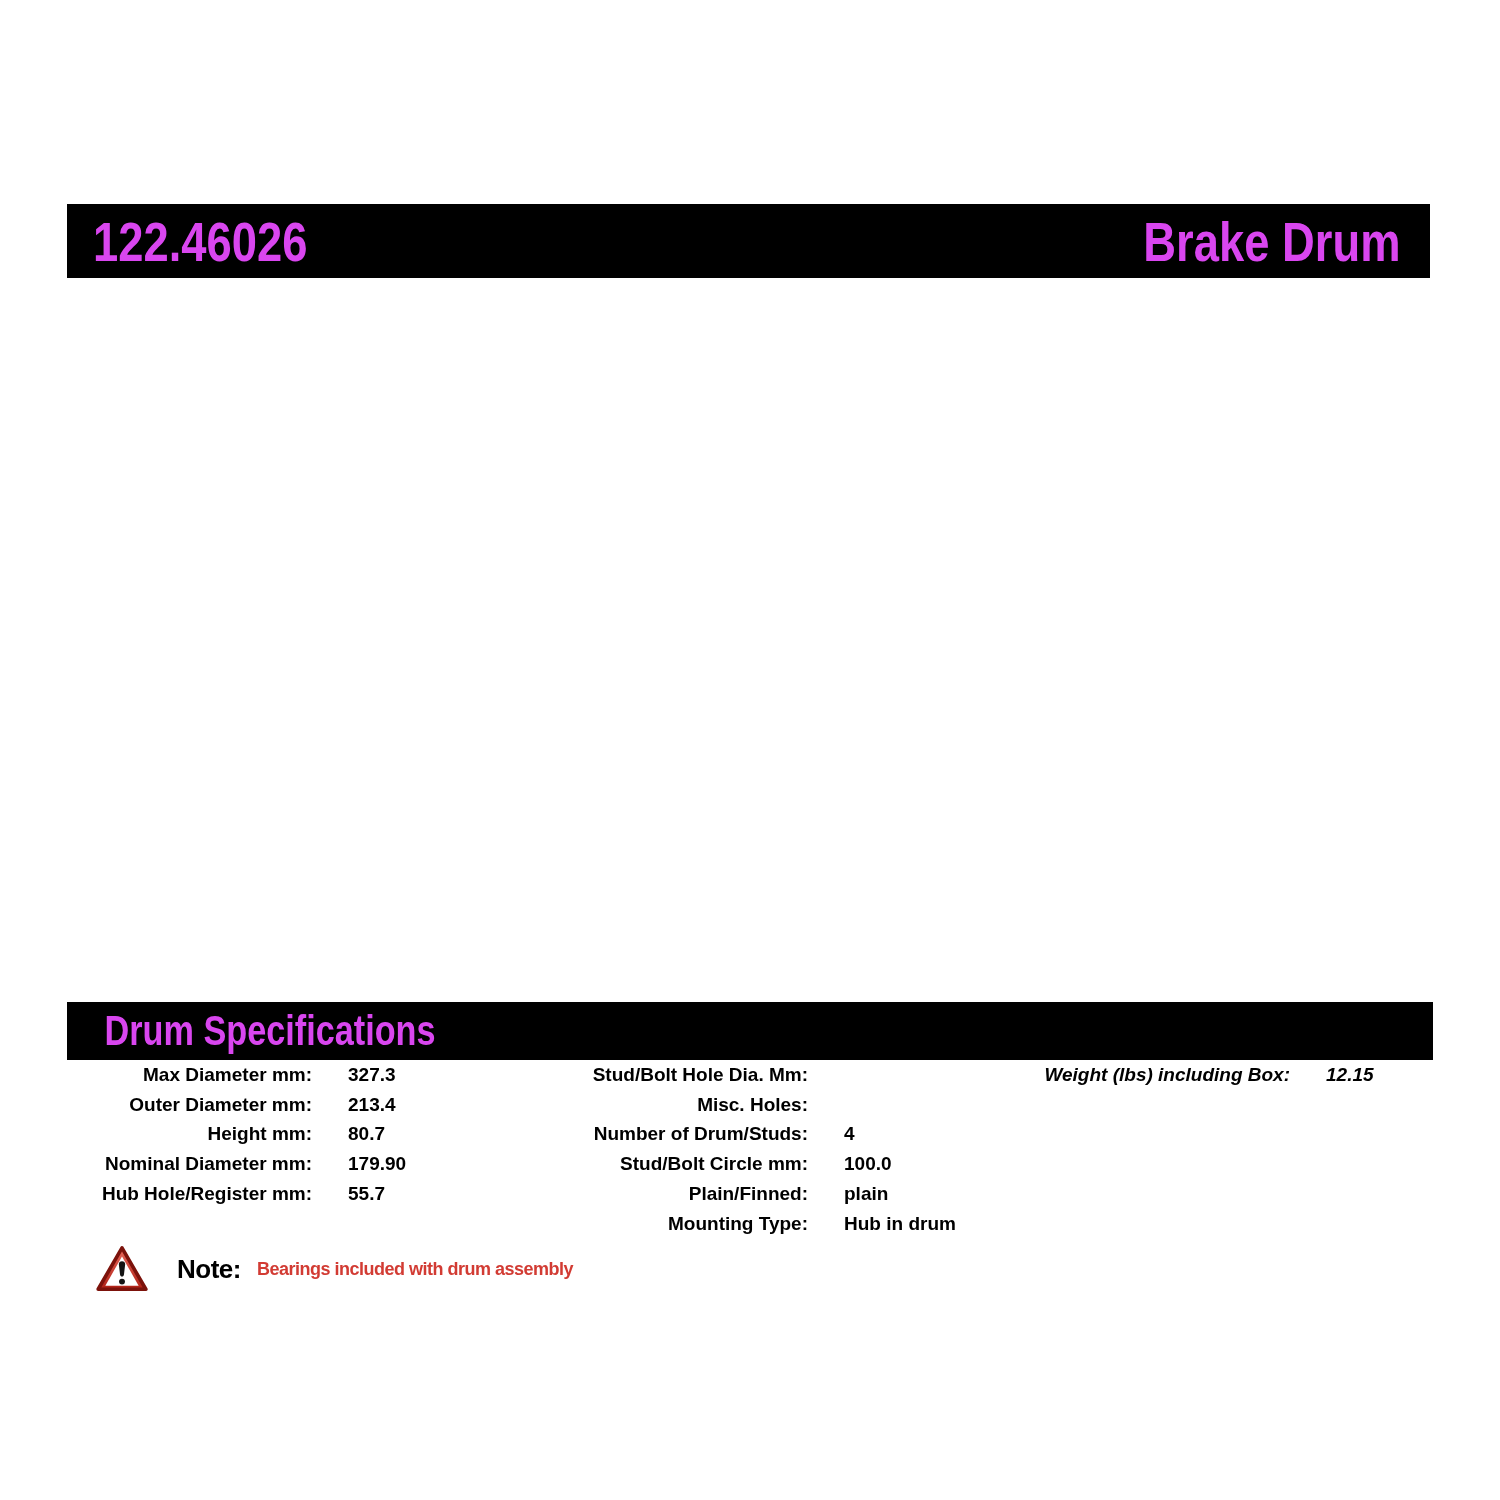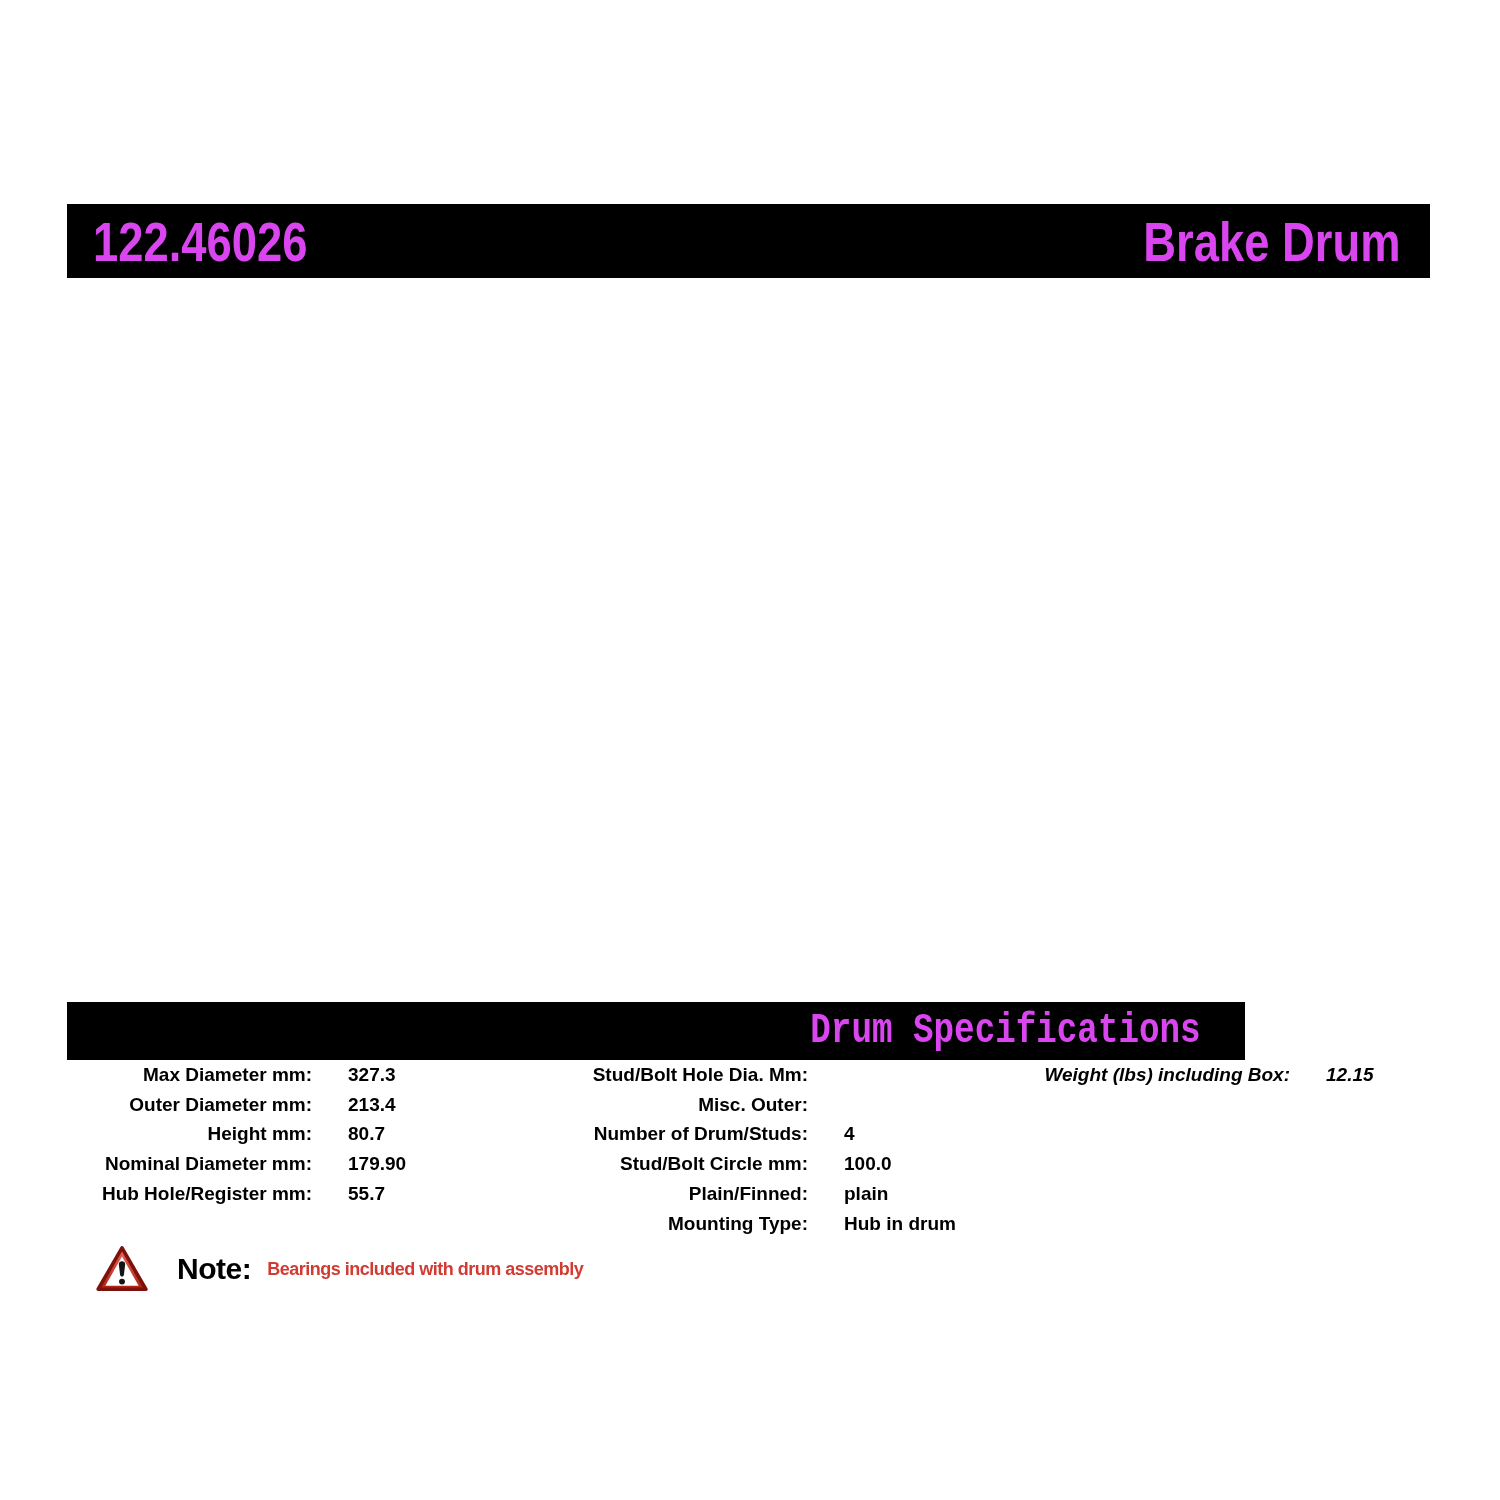--- a/index.html
+++ b/index.html
@@ -22,44 +22,43 @@
   }
   .product-name {
     font-size:56px; font-weight:bold; white-space:nowrap;
     transform:scaleX(0.81); transform-origin:right center;
   }
   .product-image-area {
     position:absolute; left:67px; top:278px; width:1366px; height:724px;
     background:#fff;
   }
   .specs-title-bar {
-    left:67px; top:1002px; width:1178px; height:58px;
-    justify-content:flex-end;
-    font-family:Liberation Mono, monospace;
+    left:67px; top:1002px; width:1366px; height:58px;
+    justify-content:flex-start;
   }
   .specs-title {
     font-size:42px; font-weight:bold; white-space:nowrap;
     transform:scaleX(0.815); transform-origin:center center;
   }
   .spec-col {
     position:absolute; top:1060px;
     font-size:19px; font-weight:bold; color:#000;
   }
   .spec-row { display:flex; height:29.8px; align-items:center; white-space:nowrap;gap:28px; }
   .spec-label { text-align:right; flex:0 0 auto; }
   .spec-value { margin-left:8px; text-align:left; }
   .col1 { left:67px; }  .col1 .spec-label { width:245px; }
   .col2 { left:540px; } .col2 .spec-label { width:268px; }
   .col3 { left:1020px;font-style:italic; }.col3 .spec-label { width:270px; }
   .note-row {
     position:absolute; left:95px; top:1243px; height:52px;
     display:flex; align-items:center;
   }
   .warning-icon { width:54px; height:50px; display:block; }
-  .note-label { font-size:30px; font-weight:bold; color:#000; margin-left:28px; letter-spacing:-0.5px; }
+  .note-label { font-size:26px; font-weight:bold; color:#000; margin-left:28px; letter-spacing:-0.5px; }
   .note-text  { font-size:18px; font-weight:bold; margin-left:16px; letter-spacing:-0.5px; }
 </style>
 </head>
 <body>
 
 <div class="header-bar bar">
   <span class="part-number">122.46026</span>
   <span class="product-name">Brake Drum</span>
 </div>
 
@@ -91,21 +90,21 @@
     <span class="spec-value">55.7</span>
   </div>
 </div>
 
 <div class="spec-col col2">
   <div class="spec-row">
     <span class="spec-label">Stud/Bolt Hole Dia. Mm:</span>
     <span class="spec-value"></span>
   </div>
   <div class="spec-row">
-    <span class="spec-label">Misc. Outer:</span>
+    <span class="spec-label">Misc. Holes:</span>
     <span class="spec-value"></span>
   </div>
   <div class="spec-row">
     <span class="spec-label">Number of Drum/Studs:</span>
     <span class="spec-value">4</span>
   </div>
   <div class="spec-row">
     <span class="spec-label">Stud/Bolt Circle mm:</span>
     <span class="spec-value">100.0</span>
   </div>

